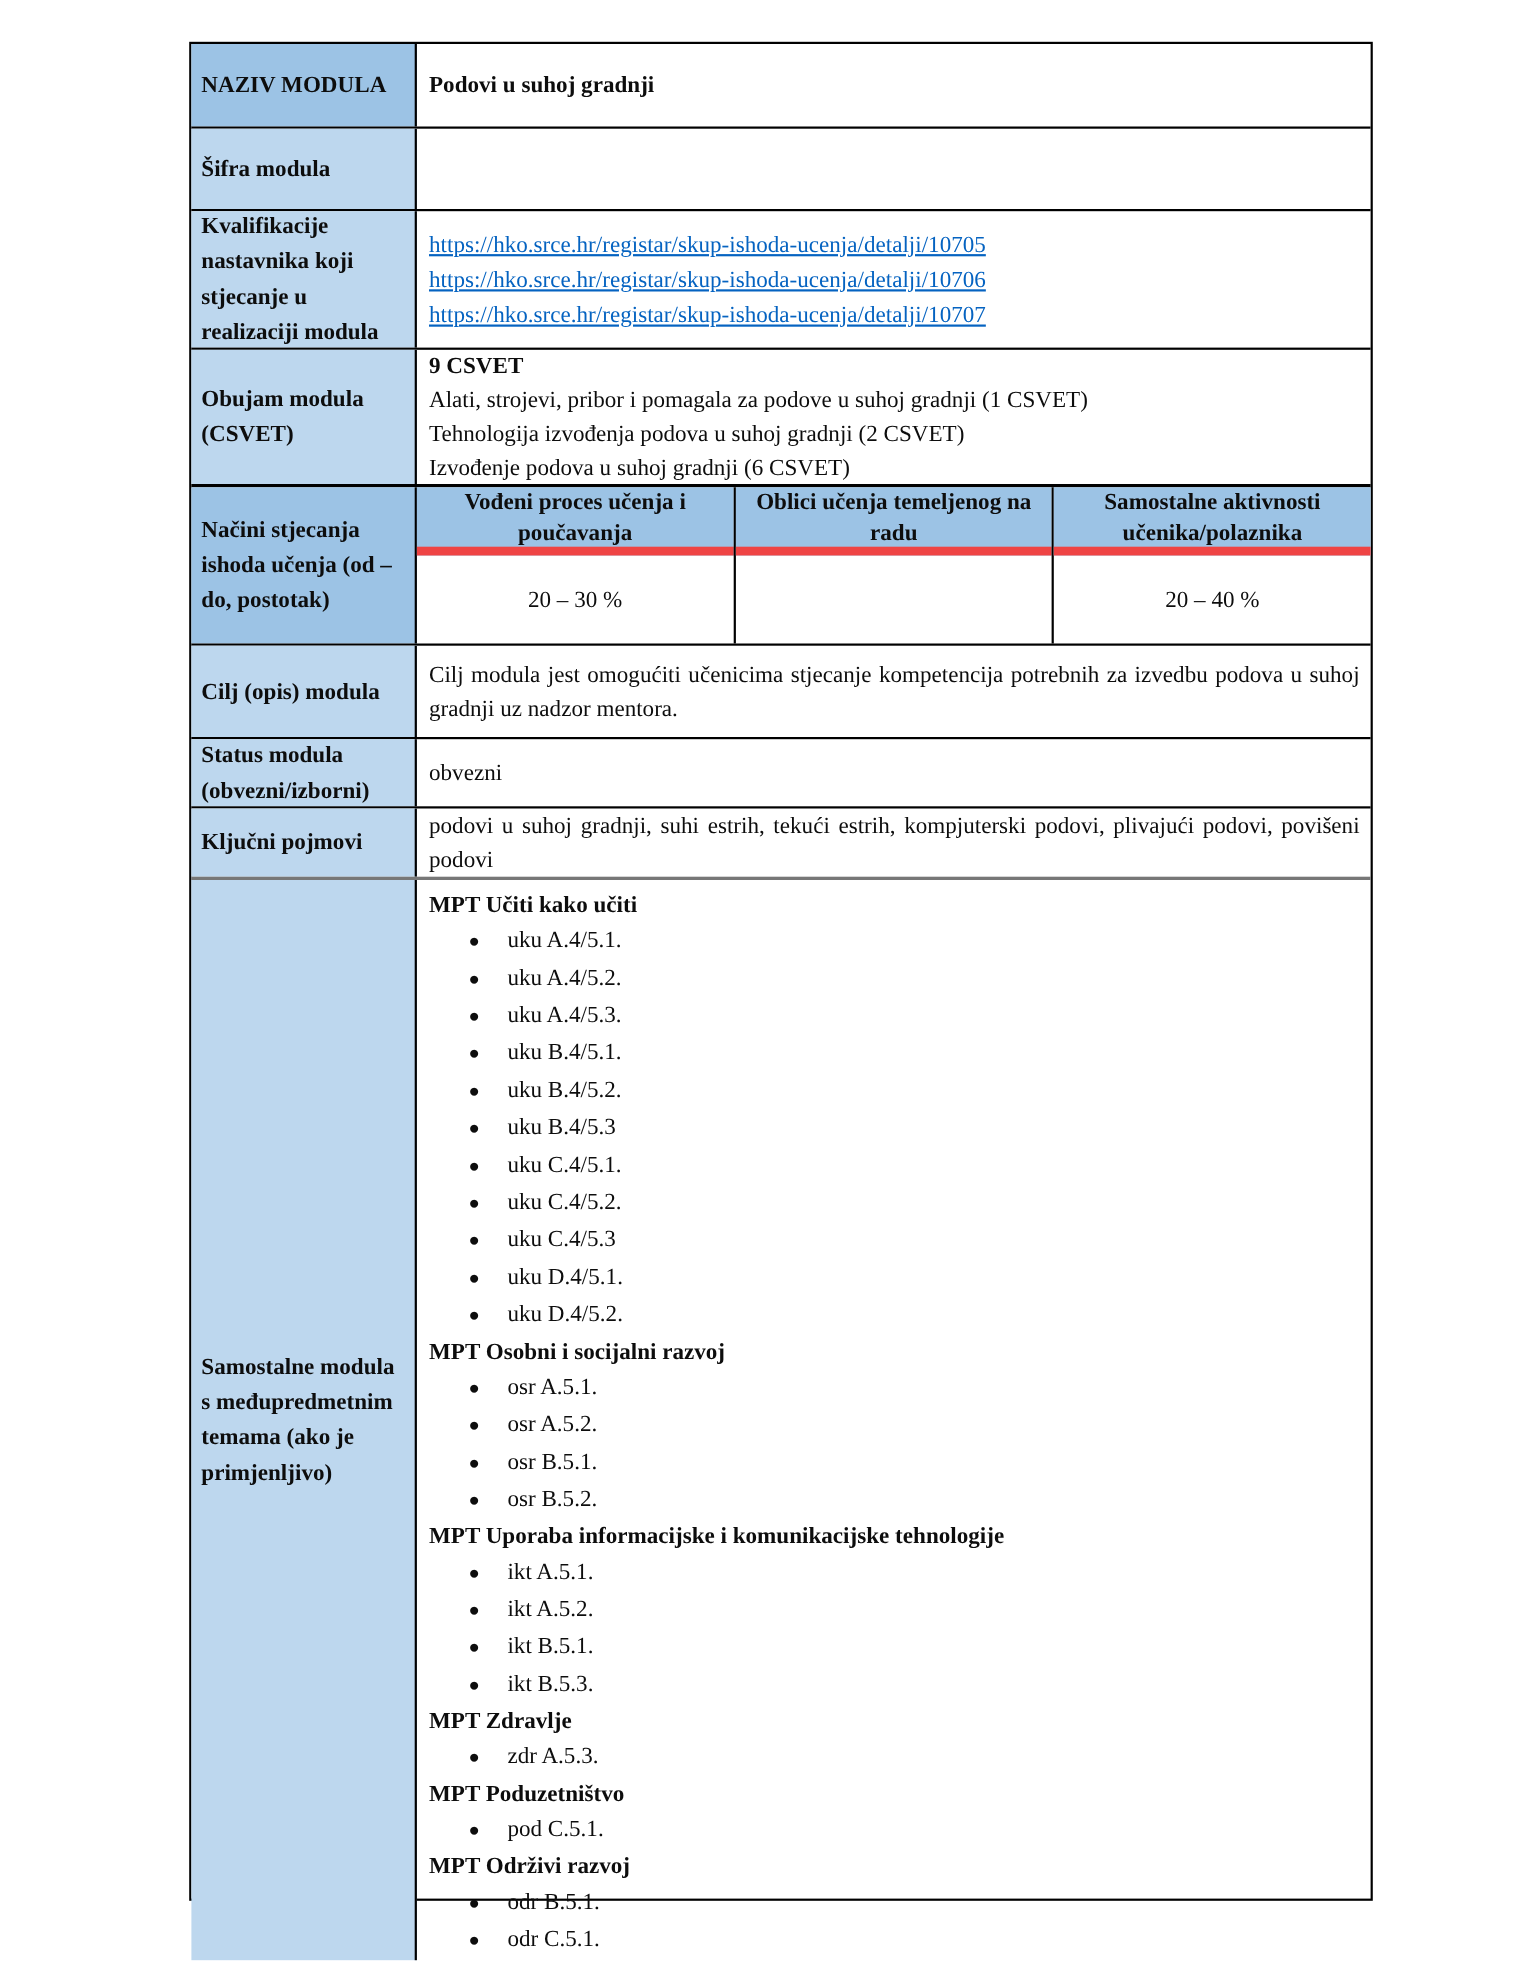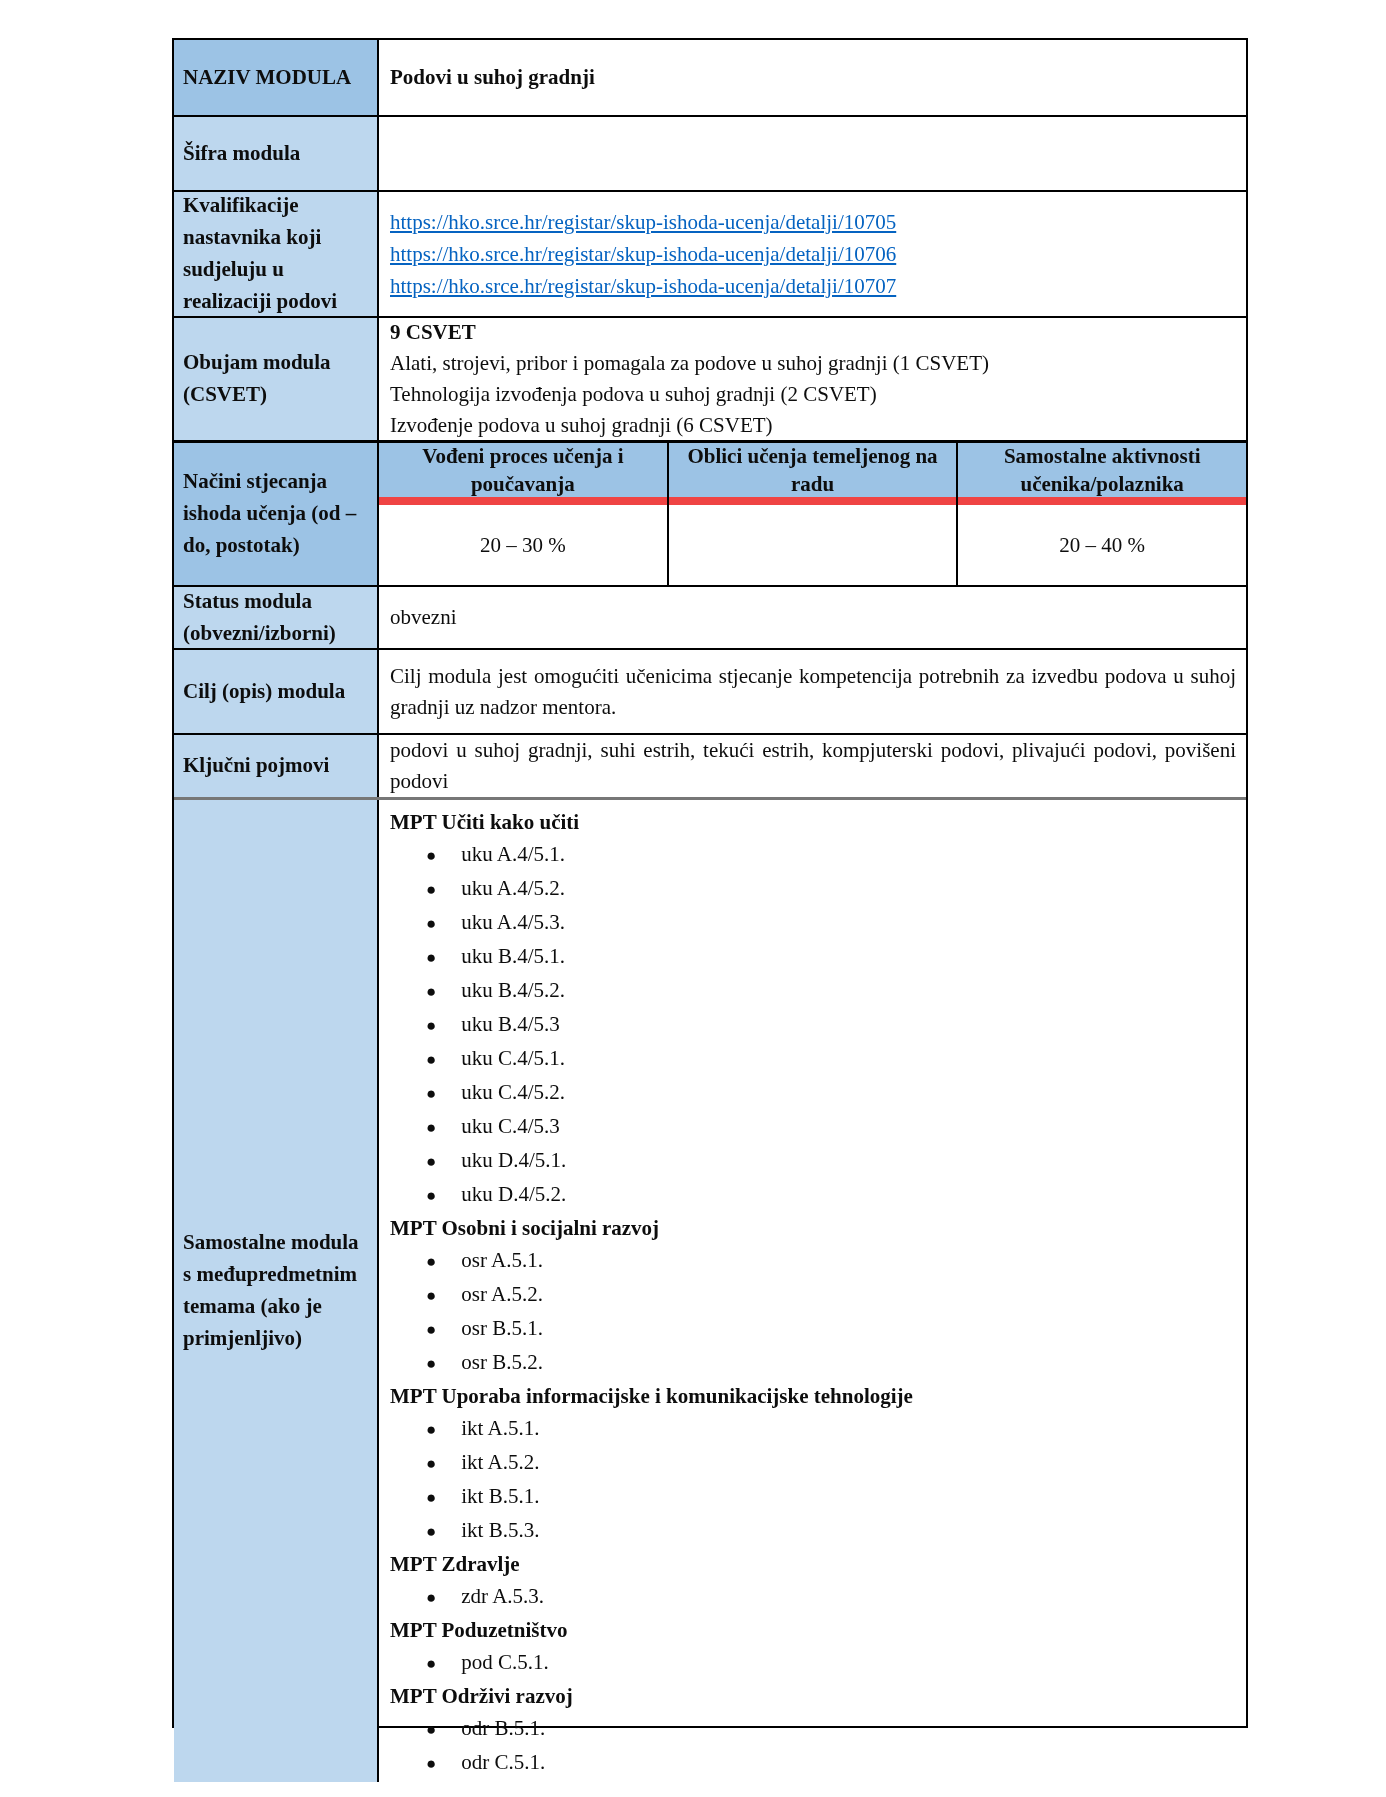--- a/index.html
+++ b/index.html
@@ -84,21 +84,21 @@
   </div>
 
   <div class="trow" style="height:75px">
     <div class="label-cell">Šifra modula</div>
     <div class="content-cell">
       <div class="inner"></div>
     </div>
   </div>
 
   <div class="trow" style="height:126px">
-    <div class="label-cell">Kvalifikacije nastavnika koji sudjeluju u realizaciji podovi</div>
+    <div class="label-cell">Kvalifikacije nastavnika koji stjecanje u realizaciji modula</div>
     <div class="content-cell">
       <div class="inner links-block">
           <a class="doc-link">https://hko.srce.hr/registar/skup-ishoda-ucenja/detalji/10705</a>
           <a class="doc-link">https://hko.srce.hr/registar/skup-ishoda-ucenja/detalji/10706</a>
           <a class="doc-link">https://hko.srce.hr/registar/skup-ishoda-ucenja/detalji/10707</a>
         </div>
     </div>
   </div>
 
   <div class="trow" style="height:124px">
@@ -127,31 +127,31 @@
     <div class="nhead">Oblici učenja temeljenog na radu</div>
   </div>
           <div class="ncol">
     <div class="nhead">Samostalne aktivnosti učenika/polaznika</div>
     <div class="nval">20 – 40 %</div>
   </div>
         </div>
     </div>
   </div>
 
+  <div class="trow" style="height:85px">
+    <div class="label-cell">Cilj (opis) modula</div>
+    <div class="content-cell">
+      <div class="inner justify">Cilj modula jest omogućiti učenicima stjecanje kompetencija potrebnih za izvedbu podova u suhoj gradnji uz nadzor mentora.</div>
+    </div>
+  </div>
+
   <div class="trow" style="height:63px">
     <div class="label-cell">Status modula (obvezni/izborni)</div>
     <div class="content-cell">
       <div class="inner">obvezni</div>
-    </div>
-  </div>
-
-  <div class="trow" style="height:85px">
-    <div class="label-cell">Cilj (opis) modula</div>
-    <div class="content-cell">
-      <div class="inner justify">Cilj modula jest omogućiti učenicima stjecanje kompetencija potrebnih za izvedbu podova u suhoj gradnji uz nadzor mentora.</div>
     </div>
   </div>
 
   <div class="trow" style="height:64px">
     <div class="label-cell">Ključni pojmovi</div>
     <div class="content-cell">
       <div class="inner justify">podovi u suhoj gradnji, suhi estrih, tekući estrih, kompjuterski podovi, plivajući podovi, povišeni podovi</div>
     </div>
   </div>
 

